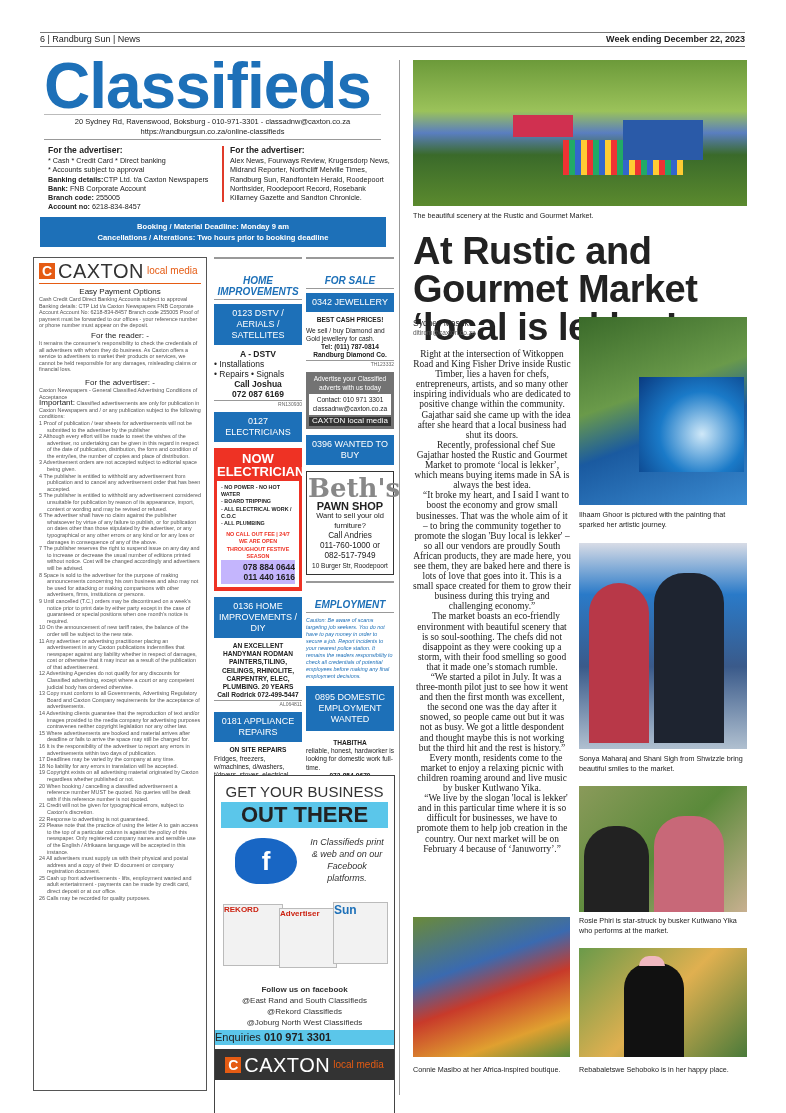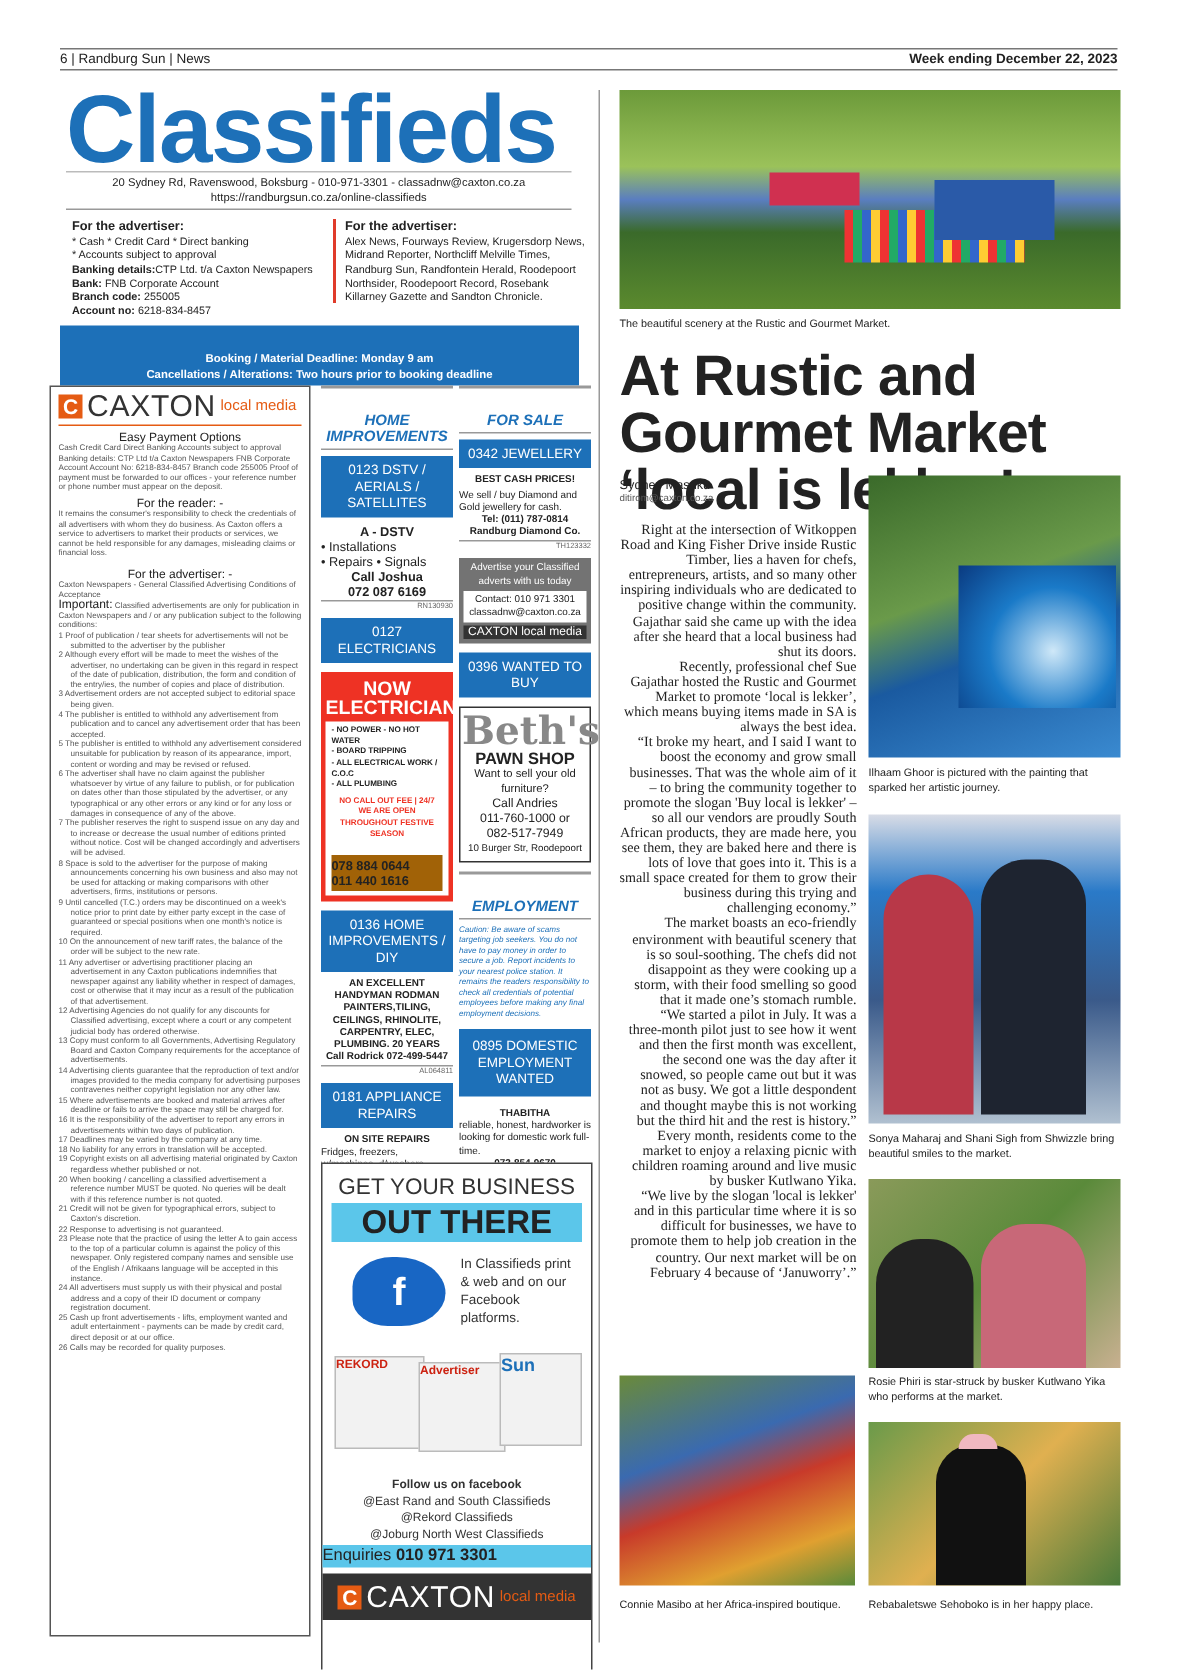--- a/index.html
+++ b/index.html
@@ -6,66 +6,66 @@
 body{width:786px;height:1113px;background:#fff;position:relative;overflow:hidden;font-family:"Liberation Sans",sans-serif;color:#222}
 .abs{position:absolute}
 .topbar{left:40px;top:32px;width:705px;height:15px;border-top:1px solid #777;border-bottom:1px solid #777;font-size:9px;line-height:13px;font-family:"Liberation Sans",sans-serif}
 .topbar .left{position:absolute;left:0}
 .topbar .right{position:absolute;right:0;font-weight:bold}
 .masthead{left:44px;top:55px;width:340px;height:62px;font-family:"Liberation Sans",sans-serif;font-weight:900;font-size:64px;line-height:62px;color:#1d70b8;letter-spacing:-1px}
 .addr{left:44px;top:114px;width:337px;border-top:1px solid #bbb;border-bottom:1px solid #999;font-size:7.5px;text-align:center;padding:2px 0;line-height:10px;font-weight:normal;font-family:"Liberation Sans Narrow","Liberation Sans",sans-serif;color:#222}
 .adv1{left:48px;top:146px;width:170px;font-size:7.2px;line-height:9.2px}
 .adv1 h4,.adv2 h4{font-size:8.5px;font-weight:bold;margin-bottom:1px}
 .adv2{left:222px;top:146px;width:170px;font-size:7.2px;line-height:9.2px;border-left:2px solid #e03b2a;padding-left:6px}
-.deadline{left:40px;top:217px;width:346px;height:40px;background:#1d70b8;color:#fff;font-size:7.6px;font-weight:bold;text-align:center;line-height:11px;padding-top:16px}
+.deadline{left:40px;top:217px;width:346px;height:30px;background:#1d70b8;color:#fff;font-size:7.6px;font-weight:bold;text-align:center;line-height:11px;padding-top:4px}
 .caxbox{left:33px;top:257px;width:174px;height:834px;border:1px solid #555;padding:4px 5px;font-size:5.4px;line-height:6.6px;color:#555}
 .cax-logo{display:flex;align-items:center;gap:3px;border-bottom:1.5px solid #e55b13;padding-bottom:3px;margin-bottom:3px}
 .cax-c{width:16px;height:16px;background:#e55b13;color:#fff;font-weight:bold;font-size:14px;line-height:16px;text-align:center}
 .cax-word{font-size:20px;color:#333;letter-spacing:0.5px;line-height:18px}
 .cax-lm{font-size:10px;color:#e55b13}
 .caxbox h5{font-size:8px;font-weight:normal;color:#222;text-align:center;line-height:9px;margin-top:2px}
 .caxbox .imp{font-size:8px;color:#222}
 .caxbox ol{padding-left:0;list-style:none}
 .caxbox li{padding-left:8px;text-indent:-8px}
 .col2{left:214px;top:257px;width:88px}
 .col3{left:306px;top:257px;width:88px}
 .sec-head{border-top:2px solid #999;border-bottom:1px solid #999;color:#1d70b8;font-weight:bold;font-style:italic;text-align:center;font-size:10px;line-height:11px;padding:16px 0 2px}
 .catbox{background:#1d70b8;color:#fff;text-align:center;font-size:9px;line-height:11px;padding:4px 2px;font-family:"Liberation Sans Narrow","Liberation Sans",sans-serif;margin-top:4px}
 .ad{font-size:7px;line-height:8.6px;text-align:center;padding:4px 0 1px;color:#222}
 .ad .ref{text-align:right;font-size:5px;border-top:1px solid #999;color:#666;line-height:6px;margin-top:1px}
 .elec{background:#ee3224;color:#fff;padding:4px 3px;margin-top:6px;font-weight:bold}
 .elec .t{font-size:13px;line-height:13px;text-align:center}
 .elec .inner{background:#fff;color:#222;font-size:5.4px;line-height:7.2px;padding:3px 4px;margin-top:3px}
 .elec .red{color:#ee3224;text-align:center}
-.elec .ph{background:#a16207;color:#222;text-align:left;font-size:8.5px;line-height:10px;padding:2px 0;margin-top:10px}
+.elec .ph{background:#c4b5fd;color:#222;text-align:right;font-size:8.5px;line-height:10px;padding:2px 0;margin-top:0}
 .advert-red{background:#737373;color:#fff;text-align:center;font-size:6.6px;line-height:8.6px;padding:3px;margin-top:4px}
 .advert-red .wh{background:#fff;color:#222;margin-top:2px;padding:2px 0}
 .advert-red .cx{background:#333;color:#fff;font-size:8px;margin-top:2px}
 .beths{border:1px solid #333;margin-top:6px;text-align:center;padding:3px 1px;color:#222;font-size:7.5px;line-height:10px}
 .beths .logo{font-size:26px;line-height:26px;font-family:"DejaVu Serif",serif;font-weight:bold;color:#888}
 .beths .ps{font-size:11px;font-weight:bold}
 .beths .bold{font-weight:normal;font-size:8.2px}
 .caution{font-size:5.4px;line-height:7px;font-style:italic;color:#1d70b8;padding-top:4px}
 .promo{left:214px;top:775px;width:181px;height:390px;border:1px solid #444;background:#fff}
 .promo .p1{text-align:center;font-size:15px;color:#333;padding-top:8px;line-height:16px}
 .promo .p2{background:#5bc6ea;color:#222;text-align:center;font-size:22px;font-weight:900;margin:2px 6px 0;line-height:26px}
 .fb{position:absolute;left:20px;top:62px;width:62px;height:46px;background:#1866c4;border-radius:45% 55% 50% 40%;color:#fff;font-size:26px;font-weight:bold;text-align:center;line-height:46px}
-.promo .ptxt{position:absolute;left:92px;top:60px;width:80px;font-size:9px;line-height:12px;text-align:left;color:#333}
+.promo .ptxt{position:absolute;left:92px;top:60px;width:80px;font-size:9px;font-style:italic;line-height:12px;text-align:center;color:#333}
 .papers{position:absolute;left:8px;top:122px;width:165px;height:70px}
 .paper{position:absolute;background:#f2f2f2;border:1px solid #bbb;font-size:8px;font-weight:bold}
 .promo .follow{position:absolute;top:208px;left:0;width:100%;text-align:center;font-size:8px;line-height:11px;color:#333}
 .promo .enq{position:absolute;top:254px;left:0;width:100%;background:#5bc6ea;text-align:left;font-size:11px;line-height:15px}
 .promo .foot{position:absolute;top:273px;left:0;width:100%;height:31px;background:#333;display:flex;align-items:center;justify-content:center;gap:3px}
 .vline{left:399px;top:60px;width:1px;height:1035px;background:#999}
 .photo{position:absolute;overflow:hidden}
 .caption{position:absolute;font-size:7.2px;line-height:9.5px;color:#222}
 .headline{left:413px;top:232px;width:335px;font-family:"Liberation Sans Narrow","Liberation Sans",sans-serif;font-weight:bold;font-size:38px;line-height:38px;color:#222;letter-spacing:-0.5px}
 .byline{left:413px;top:318px;font-size:8.5px;line-height:10px}
 .byline .em{font-size:6.5px;color:#555}
-.body{left:413px;top:349px;width:158px;font-family:"Liberation Serif",serif;font-size:9.4px;line-height:10.1px;color:#222;text-align:right}
+.body{left:413px;top:349px;width:158px;font-family:"Liberation Serif",serif;font-size:9.4px;line-height:10.1px;color:#222;text-align:center}
 .body p{text-indent:8px}
 .body p:first-child{text-indent:0}
 </style>
 </head>
 <body>
 
 <div class="abs topbar">
   <span class="left">6 | Randburg Sun | News</span>
   <span class="right">Week ending December 22, 2023</span>
 </div>

